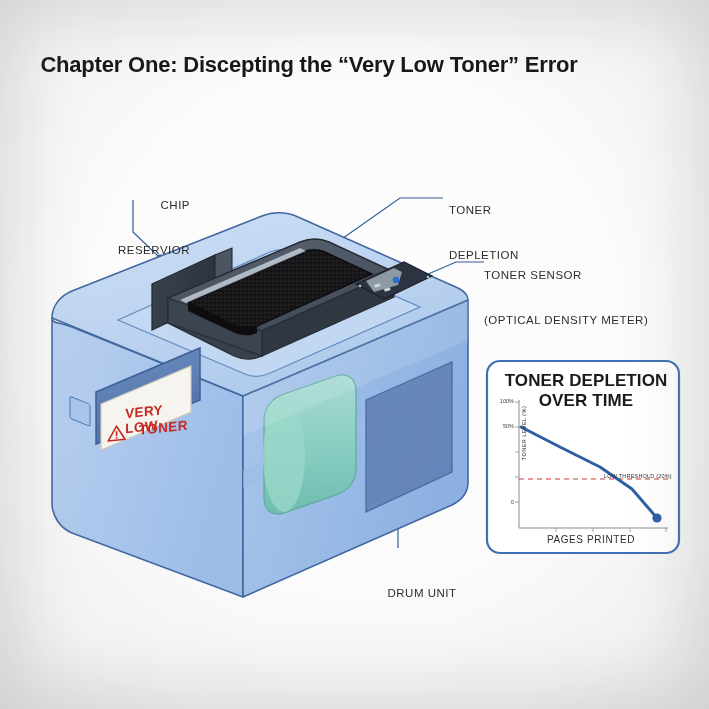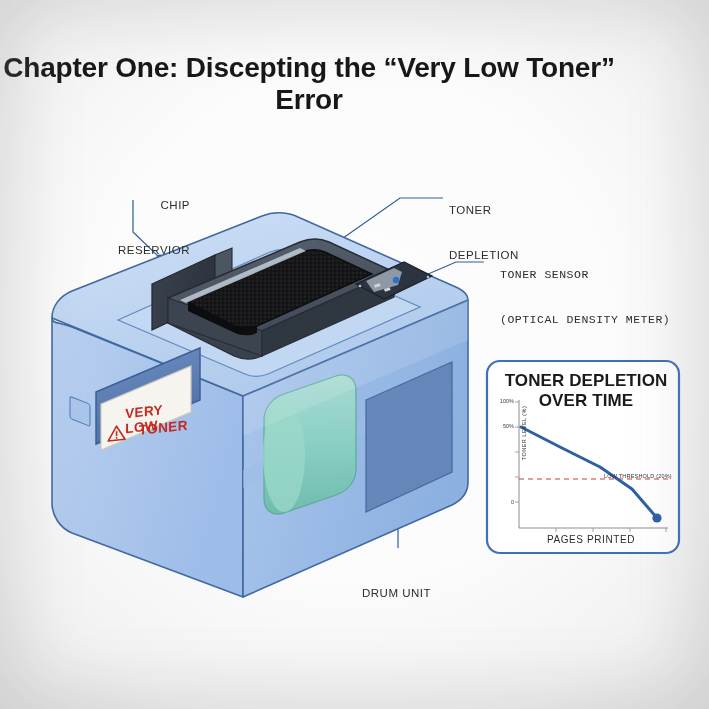--- a/index.html
+++ b/index.html
@@ -26,21 +26,21 @@
     box-shadow: inset 0 0 60px 22px rgba(150,150,150,0.22);
   }
 
   
   .title {
     position: absolute;
     top: 52px;
     left: 0;
     width: 618px;
     text-align: center;
-    font-size: 28px;
+    font-size: 22px;
     font-weight: bold;
     color: #171717;
     letter-spacing: -0.2px;
     font-family: "Liberation Sans", sans-serif;
   }
 
   
   .callout {
     position: absolute;
     font-size: 11.5px;
@@ -287,26 +287,26 @@
   <div class="callout center" style="left:78px; top:168px; width:112px;">
     <div>CHIP</div>
     <div>RESERVIOR</div>
   </div>
 
   <div class="callout left" style="left:449px; top:173px; width:130px;">
     <div>TONER</div>
     <div>DEPLETION</div>
   </div>
 
-  <div class="callout left" style="left:500px; top:238px; width:160px;font-family:Liberation Mono, monospace;">
+  <div class="callout left" style="left:484px; top:238px; width:160px;">
     <div>TONER SENSOR</div>
     <div>(OPTICAL DENSITY METER)</div>
   </div>
 
-  <div class="callout left" style="left:362px; top:556px; width:120px;">
+  <div class="callout left" style="left:362px; top:556px; width:120px;text-align:center;">
     <div>DRUM UNIT</div>
   </div>
 
   <div class="decal-wrap">
     <svg width="20" height="18" style="position:absolute;left:4px;top:22px;transform:skewX(-9deg);">
       <path d="M9.5 2 L18 16 L1 16 Z" fill="none" stroke="#c42a22" stroke-width="1.6" stroke-linejoin="round"></path>
       <rect x="8.7" y="7" width="1.6" height="5" fill="#c42a22"></rect>
       <rect x="8.7" y="13" width="1.6" height="1.6" fill="#c42a22"></rect>
     </svg>
     <div class="decal-line decal-l1">VERY LOW</div>

